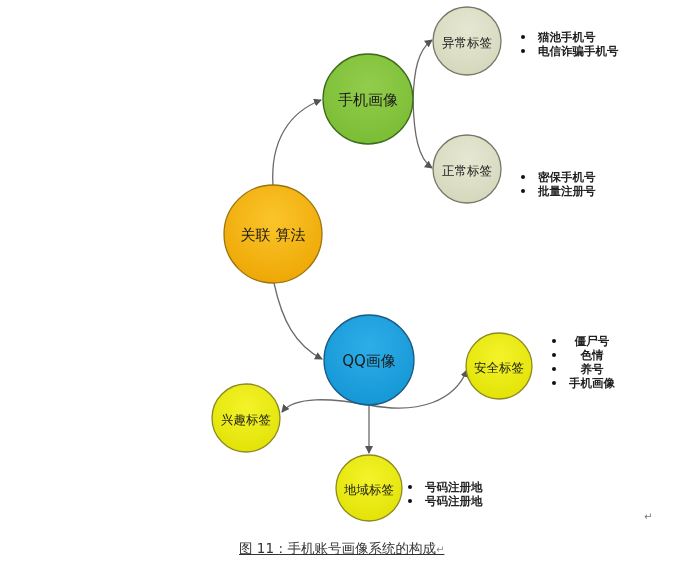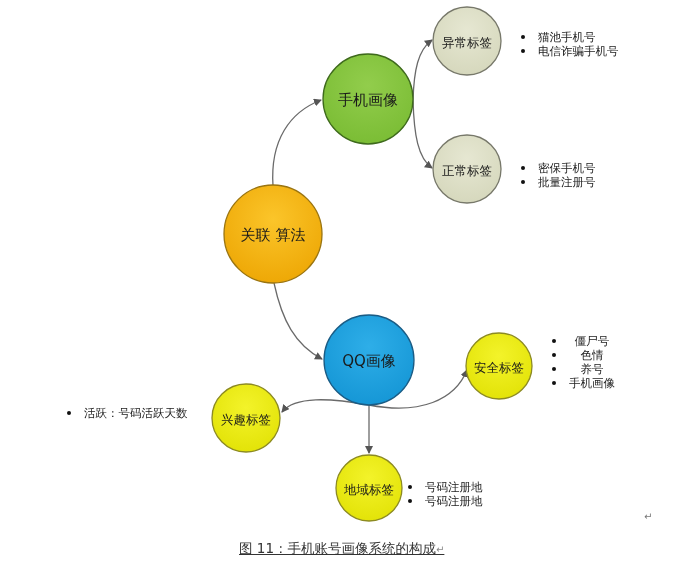--- a/index.html
+++ b/index.html
@@ -4,21 +4,21 @@
 <style>
   html, body { margin: 0; padding: 0; background: #ffffff; }
   body { width: 692px; height: 580px; position: relative; overflow: hidden;
          font-family: "DejaVu Sans", "Liberation Sans", sans-serif; }
   #canvas { position: absolute; left: 0; top: 0; width: 692px; height: 580px; }
   .node-label { font-family: "DejaVu Sans", sans-serif; fill: #1a1a1a; text-anchor: middle; dominant-baseline: central; }
   .node-label.lg { font-size: 15px; }
   .node-label.sm { font-size: 12.5px; }
   .bullets { position: absolute; margin: 0; padding: 0; list-style: none;
              font-size: 11.5px; line-height: 14px; color: #222; }
-  .bullets li { position: relative; padding-left: 20px; white-space: nowrap; }
+  .bullets li { position: relative; padding-left: 20px; white-space: nowrap; font-weight: bold; }
   .bullets li::before { content: ""; position: absolute; left: 3px; top: 5px;
                         width: 4px; height: 4px; border-radius: 50%; background: #111; }
   .caption { position: absolute; left: 239px; top: 540px; font-size: 13.5px; color: #333; white-space: nowrap; text-decoration: underline; }
   .return-mark { color: #888; font-size: 10px; }
   .para-mark { position: absolute; left: 644px; top: 511px; color: #777; font-size: 10px; }
 </style>
 </head>
 <body>
 
 <svg id="canvas" viewBox="0 0 692 580" xmlns="http://www.w3.org/2000/svg">
@@ -97,34 +97,33 @@
     <circle cx="369" cy="488" r="33" fill="url(#gYellow)" stroke="#8c8a22" stroke-width="1.3"></circle>
     <text class="node-label sm" x="369" y="489">地域标签</text>
   </g>
 </svg>
 
 <ul class="bullets" style="left:518px; top:30px;">
   <li>猫池手机号</li>
   <li>电信诈骗手机号</li>
 </ul>
 
-<ul class="bullets" style="left:518px; top:161px;">
+<ul class="bullets" style="left:518px; top:170px;">
   <li>密保手机号</li>
   <li>批量注册号</li>
 </ul>
 
 <ul class="bullets" style="left:549px; top:334px;text-align:center;">
   <li>僵尸号</li>
   <li>色情</li>
   <li>养号</li>
   <li>手机画像</li>
 </ul>
 
 <ul class="bullets" style="left:64px; top:406px;">
-  <li>活跃：号码活跃天数</li>
 </ul>
 
 <ul class="bullets" style="left:405px; top:480px;">
   <li>号码注册地</li>
   <li>号码注册地</li>
 </ul>
 
 <span class="para-mark">↵</span>
 
 <div class="caption">

